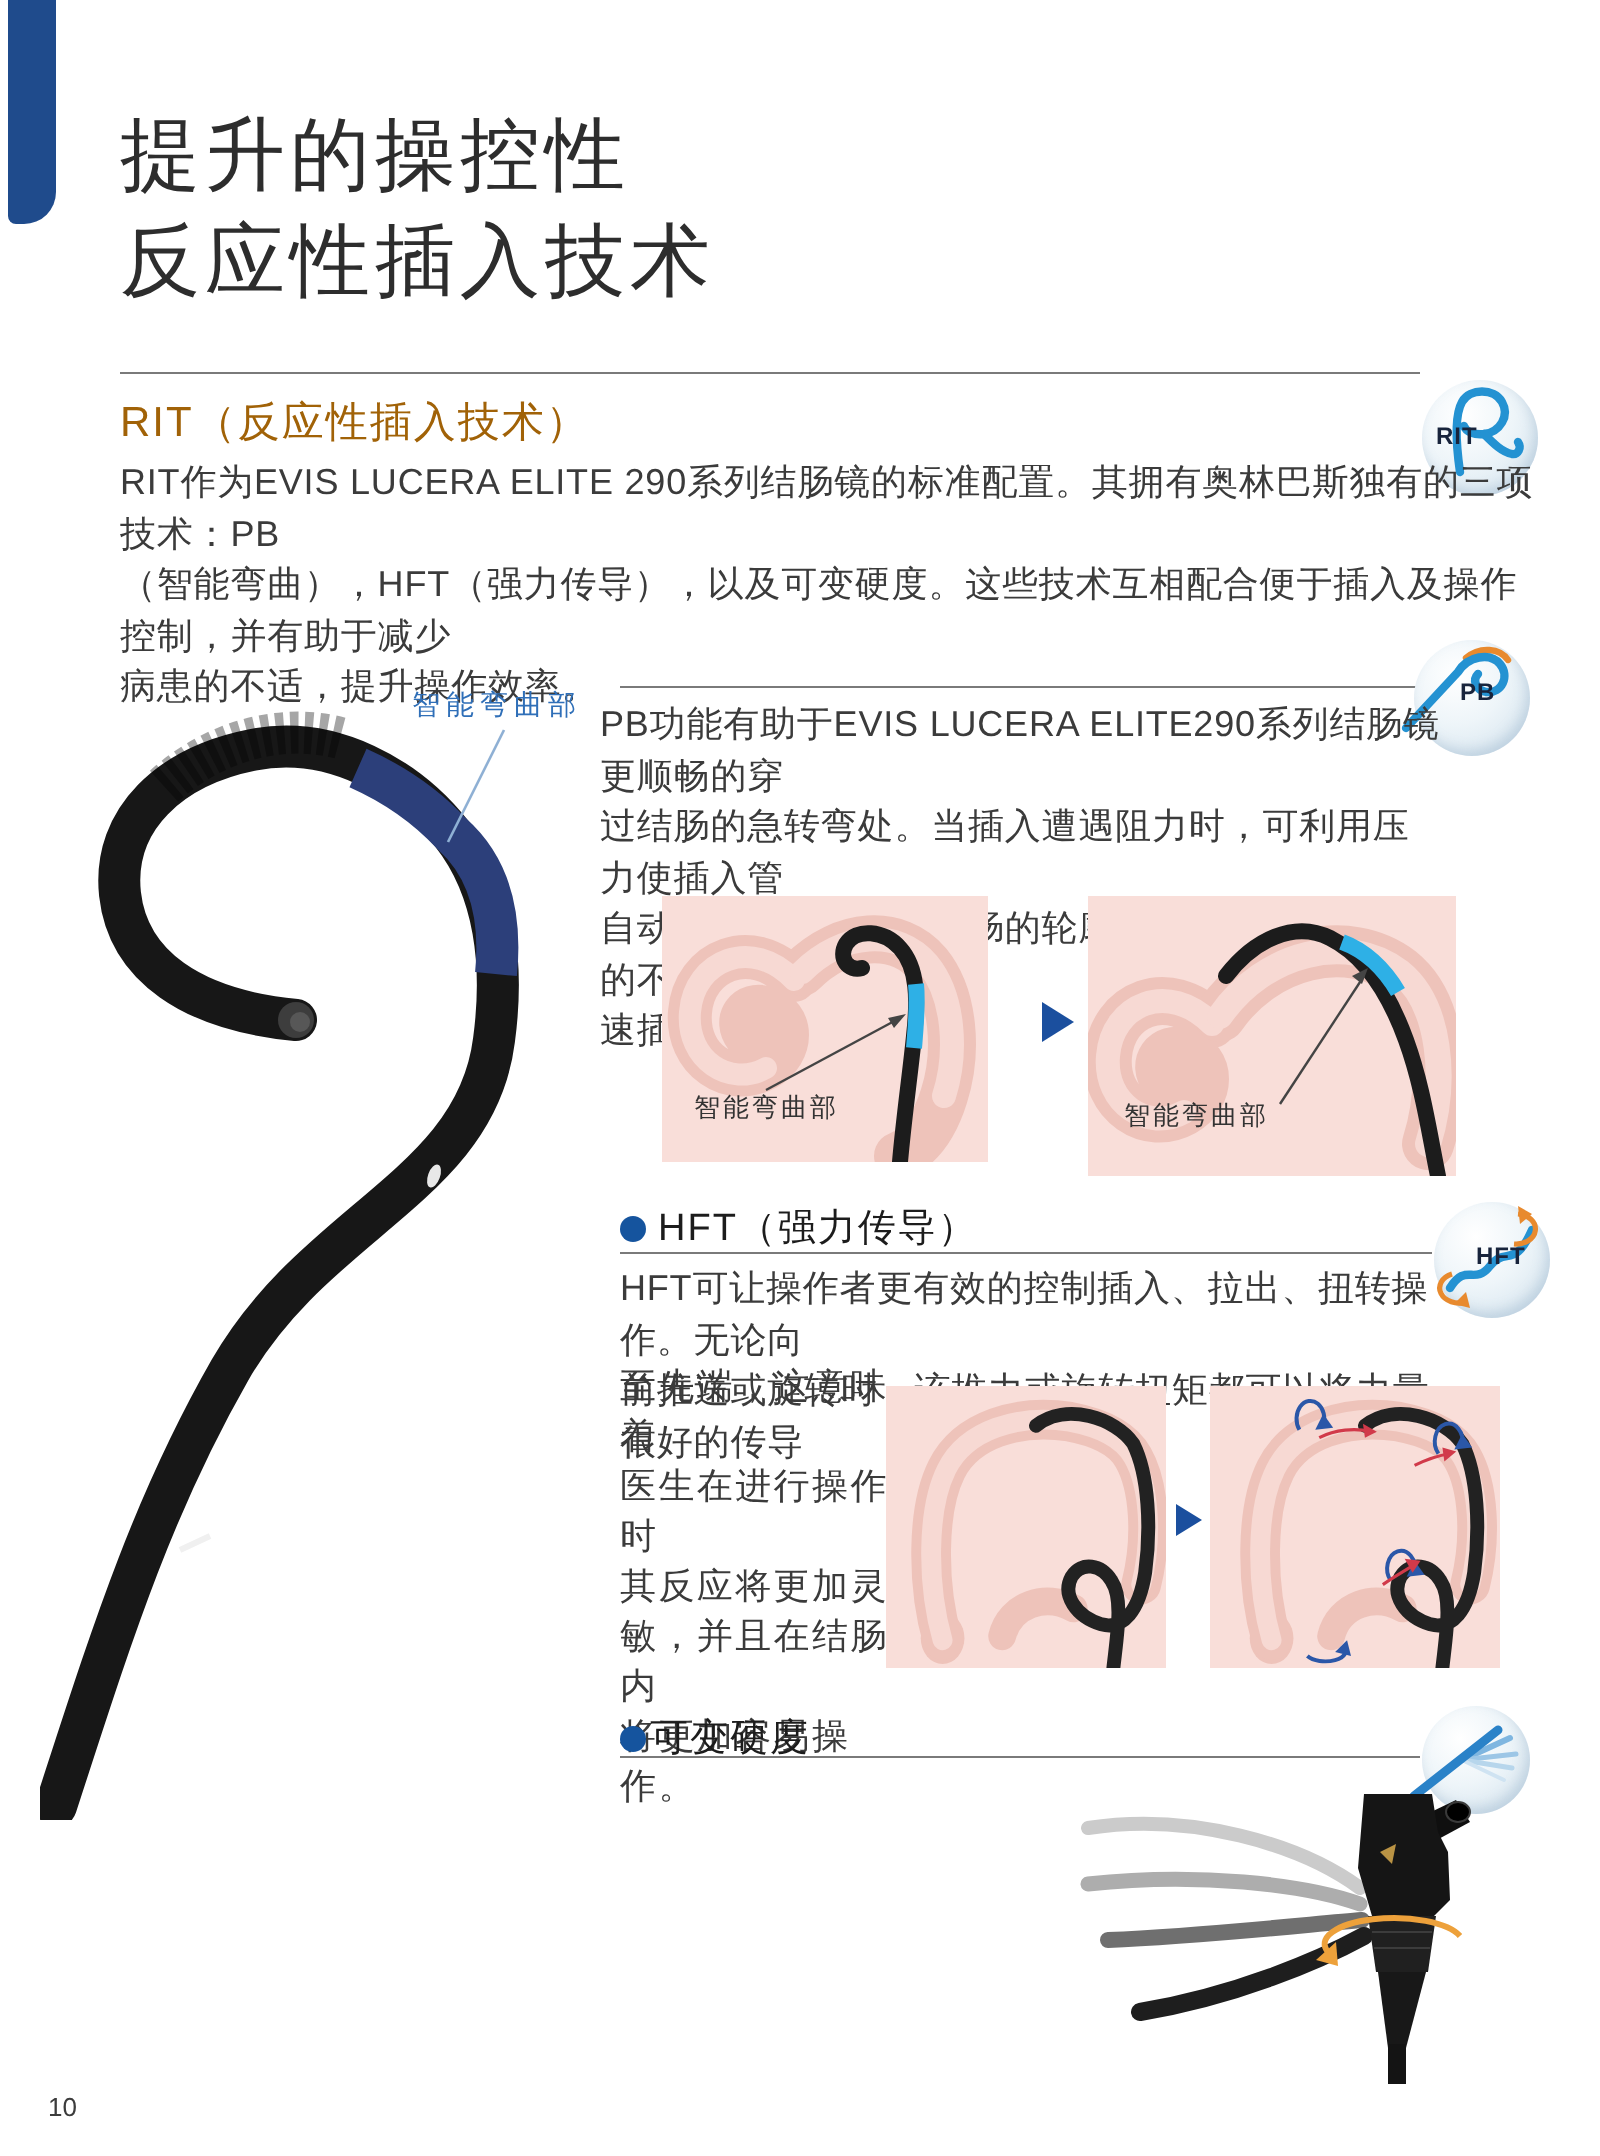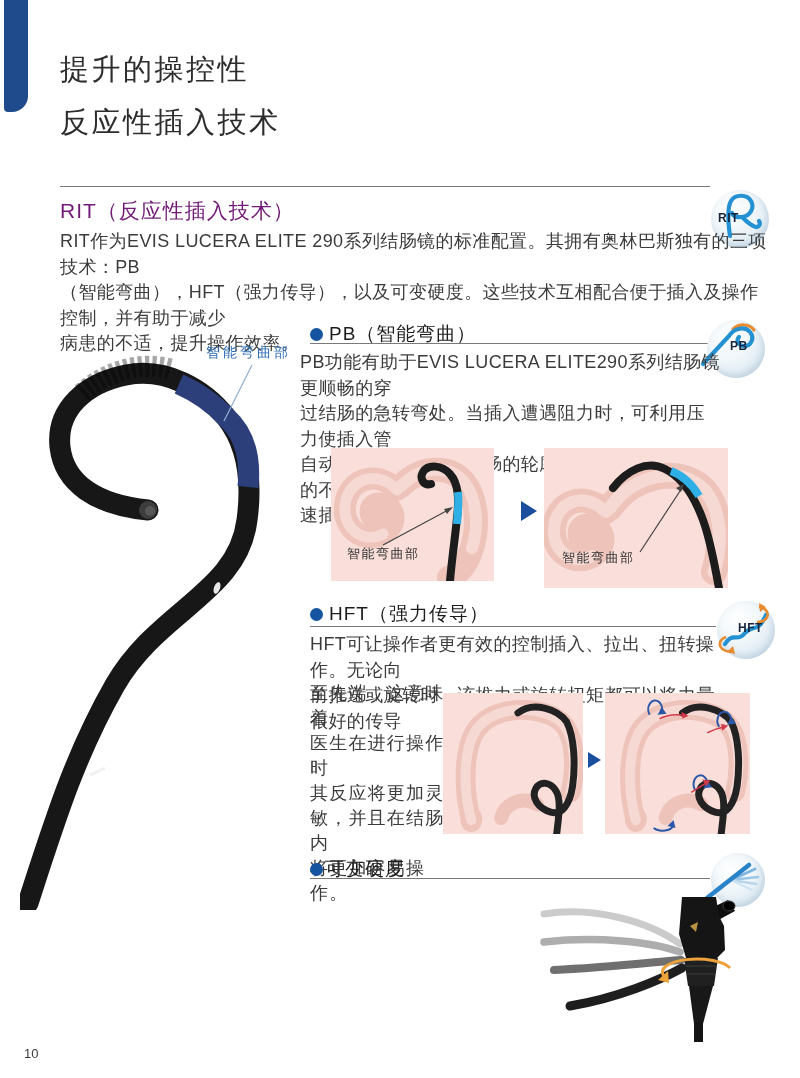--- a/index.html
+++ b/index.html
@@ -1,21 +1,21 @@
 <!DOCTYPE html>
 <html><head>
 <meta charset="utf-8">
 <style>
   html,body{margin:0;padding:0;background:#e8e8e8;}
   .page{position:relative;width:800px;height:1078px;background:#ffffff;overflow:hidden;
         font-family:"Liberation Sans","DejaVu Sans",sans-serif;}
   .abs{position:absolute;}
-  .title-line{position:absolute;left:60px;font-size:29px;font-weight:500;color:#2d2d2d;letter-spacing:2.5px;}
+  .title-line{position:absolute;left:60px;font-size:40px;font-weight:500;color:#2d2d2d;letter-spacing:2.5px;}
   .rule{position:absolute;height:1px;background:#7a7a7a;}
-  .rit-head{position:absolute;left:60px;top:197px;font-size:21px;color:#701a75;letter-spacing:1px;}
+  .rit-head{position:absolute;left:60px;top:197px;font-size:21px;color:#a16207;letter-spacing:1px;}
   .body-text{position:absolute;font-size:18px;line-height:25.5px;color:#3b3b3b;white-space:pre-line;letter-spacing:.4px;}
   .sec-head{position:absolute;display:flex;align-items:center;gap:6px;font-size:19px;color:#1c1c1c;letter-spacing:1px;font-weight:500;}
   .bullet{width:13px;height:13px;border-radius:50%;background:#15549e;flex:0 0 auto;}
   .bubble{position:absolute;width:58px;height:58px;border-radius:50%;
           background:radial-gradient(circle at 36% 30%,#ffffff 0%,#eef5f9 45%,#cfe0ec 100%);
           box-shadow:inset -2px -3px 6px rgba(140,170,195,.35);}
   .bubble svg{position:absolute;left:0;top:0;overflow:visible;}
   .blabel{position:absolute;font-weight:bold;color:#18243c;font-size:12px;letter-spacing:.5px;}
   .pinkimg{position:absolute;background:#f9ded9;}
   .pinkimg svg{position:absolute;left:0;top:0;}
@@ -60,24 +60,20 @@
       <circle cx="128" cy="175" r="9" fill="#3d3d3d"></circle>
       <circle cx="130" cy="176" r="5" fill="#575757"></circle>
       <ellipse cx="197" cy="253" rx="3" ry="6" transform="rotate(20 197 253)" fill="#e8e8e8"></ellipse>
       <path d="M 70 440 L 85 433" stroke="#f0f0f0" stroke-width="3"></path>
       <text transform="translate(78,444) rotate(40)" fill="#ffffff" font-size="17">30</text>
       <path d="M 232 30 L 204 86" stroke="#8fb0d4" stroke-width="1.3"></path>
     </svg>
   </div>
   <div class="scope-label">智能弯曲部</div>
 
-  <div class="sec-head" style="left:310px;top:321px;">
-    <span class="bullet"></span>
-    <span>PB（智能弯曲）</span>
-  </div>
   <div class="rule" style="left:310px;top:343px;width:398px;"></div>
   <div class="bubble" style="left:707px;top:320px;">
     <svg width="58" height="58" viewBox="0 0 58 58">
       <path d="M 26 9 C 33 3 43 4 47 10" stroke="#e88a2e" stroke-width="3.2" fill="none" stroke-linecap="round"></path>
       <path d="M -4 44 L 22 16 C 27 8 38 6 43 12 C 48 18 44 27 36 26 C 31 25 29 20 32 17" stroke="#2492d2" stroke-width="4.2" fill="none" stroke-linecap="round"></path>
     </svg>
     <span class="blabel" style="left:23px;top:19px;text-align:right;">PB</span>
   </div>
   <div class="body-text" style="left:300px;top:350px;width:420px;">PB功能有助于EVIS LUCERA ELITE290系列结肠镜更顺畅的穿
 过结肠的急转弯处。当插入遭遇阻力时，可利用压力使插入管

